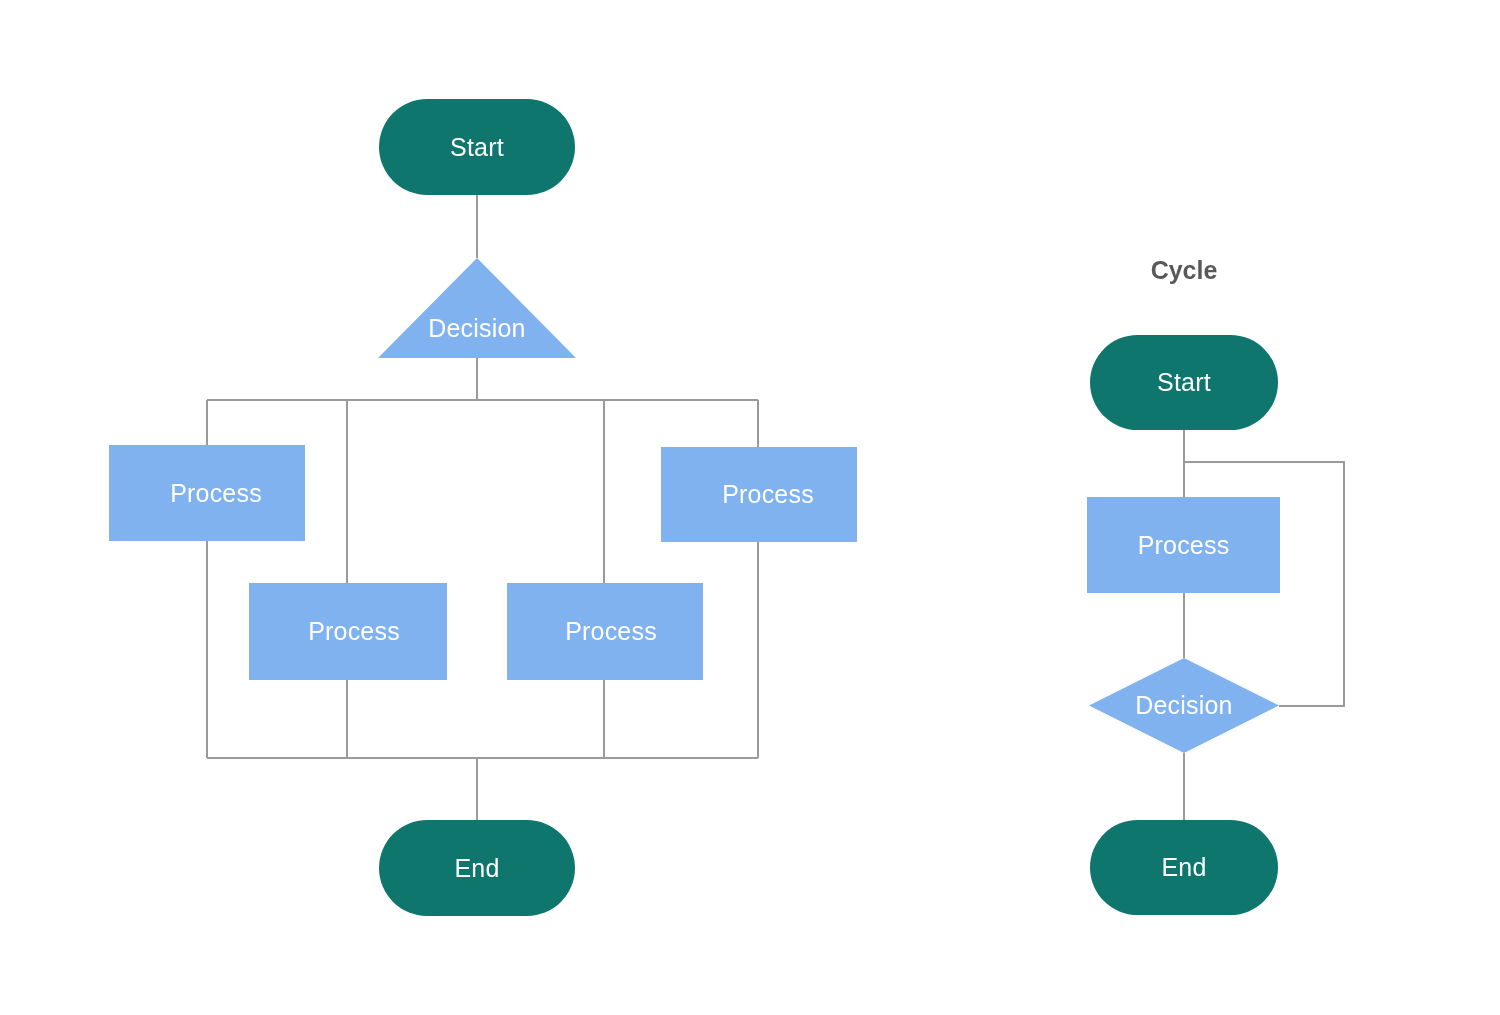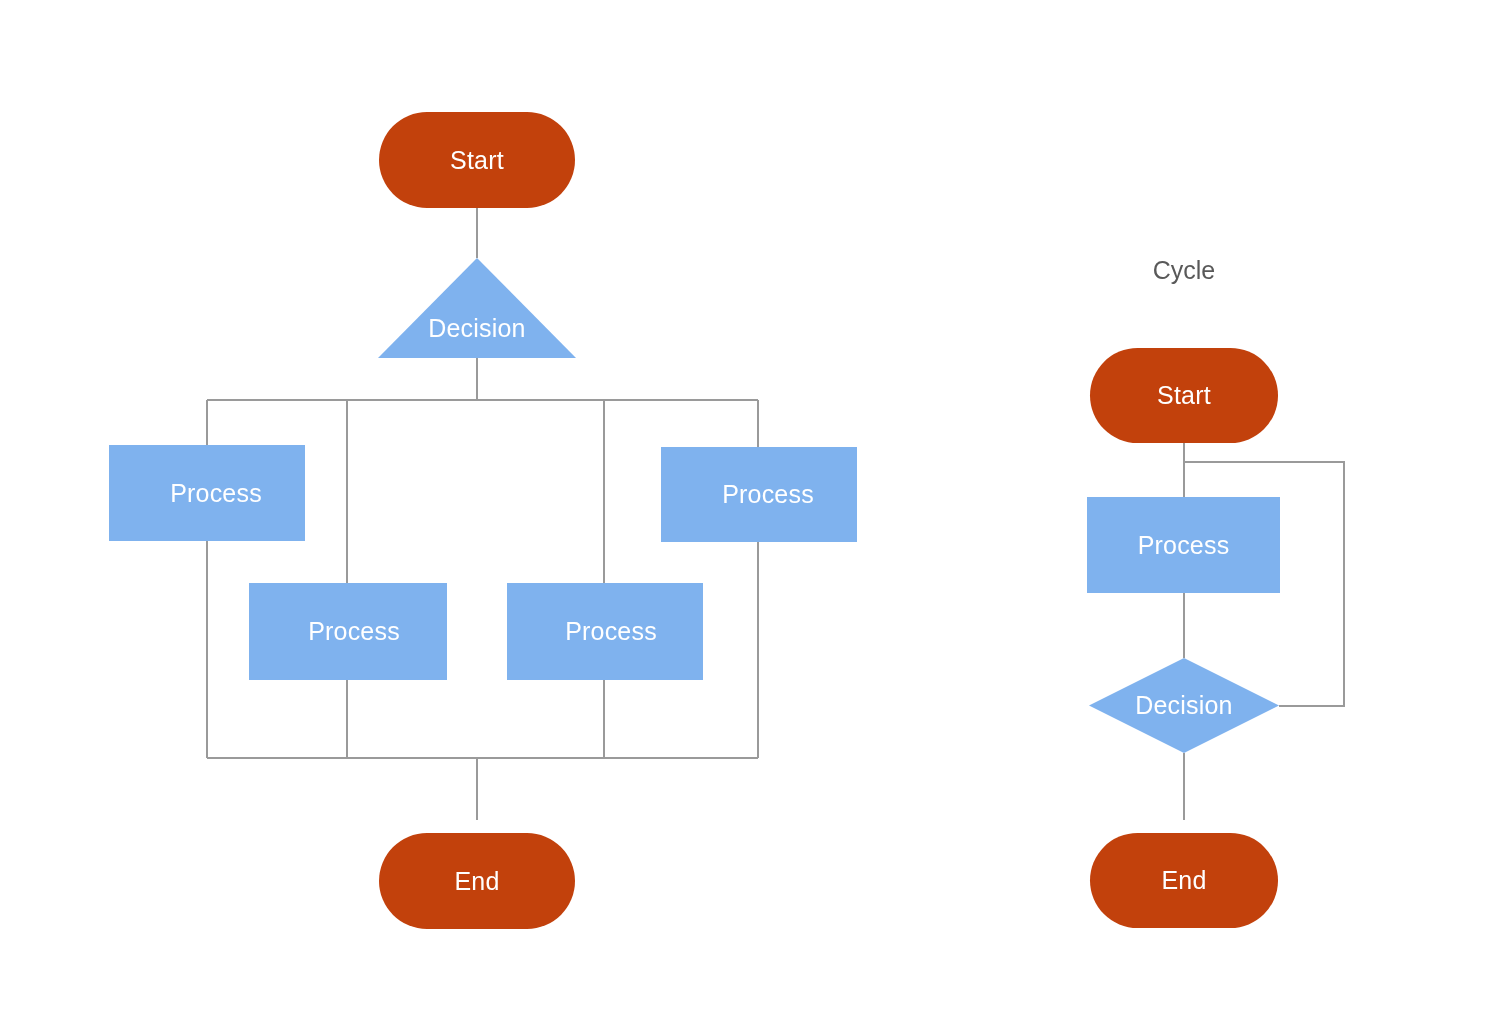--- a/index.html
+++ b/index.html
@@ -41,23 +41,22 @@
     color: #ffffff;
     font-size: 25px;
     font-weight: 400;
     line-height: 1;
     letter-spacing: 0.2px;
     white-space: nowrap;
     user-select: none;
   }
   
   .shape-terminator {
-    background: #c2410c;
+    background: #0f766e;
     border-radius: 48px;
-    margin-top: 13px;
   }
   
   .shape-process {
     background: #7FB2EE;
     border-radius: 0;
     text-align: right;
   }
   
   .shape-triangle {
     background: transparent;
@@ -91,21 +90,21 @@
   }
   .shape-diamond .node-label {
     position: relative;
     z-index: 2;
   }
   .chart-title {
     position: absolute;
     z-index: 3;
     color: #595959;
     font-size: 25px;
-    font-weight: 400;
+    font-weight: 700;
     white-space: nowrap;
     user-select: none;
   }
   
   .lbl-right-shift { transform: translateX(9px); }
   .lbl-right-shift-sm { transform: translateX(6px); }
 </style>
 </head>
 <body>
 

